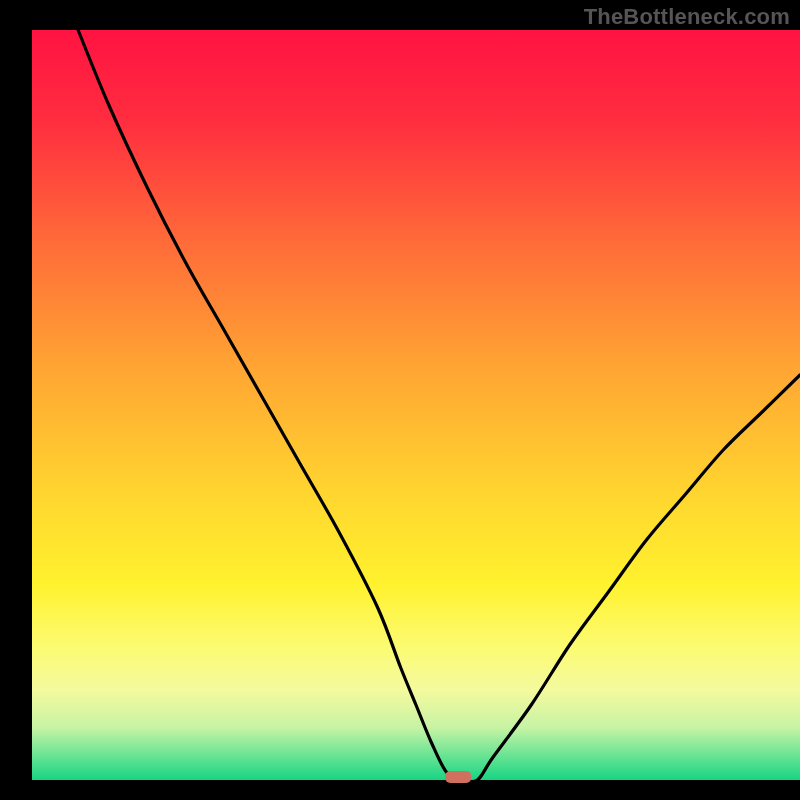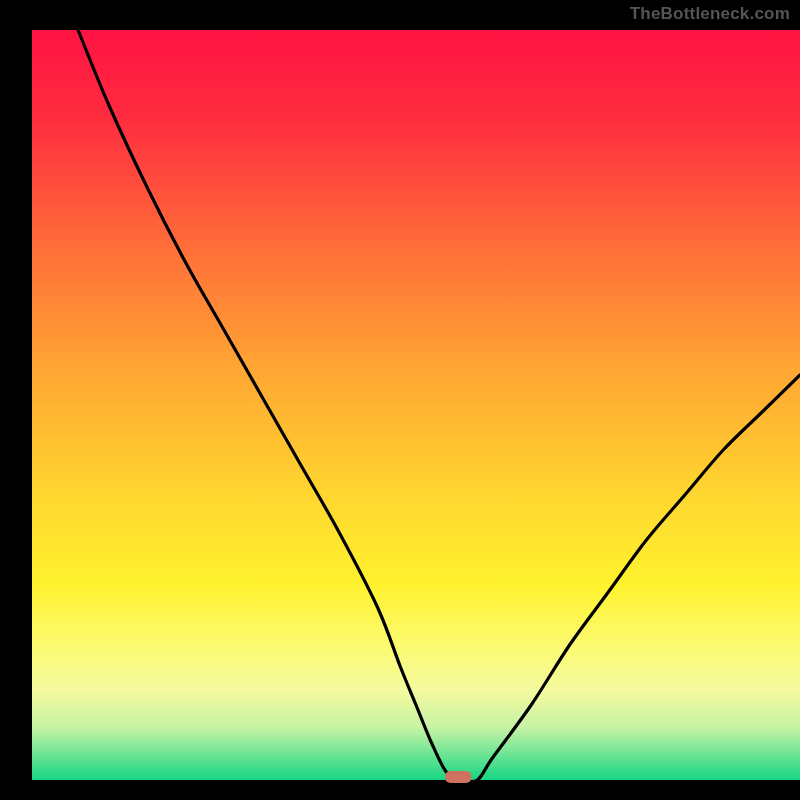--- a/index.html
+++ b/index.html
@@ -15,21 +15,21 @@
     position: relative;
     width: 800px;
     height: 800px;
     background: #000;
   }
   .watermark {
     position: absolute;
     top: 4px;
     right: 10px;
     color: #555;
-    font-size: 17px;
+    font-size: 22px;
     font-weight: 600;
     letter-spacing: 0.2px;
     user-select: none;
   }
   svg {
     position: absolute;
     top: 0;
     left: 0;
   }
 </style>

